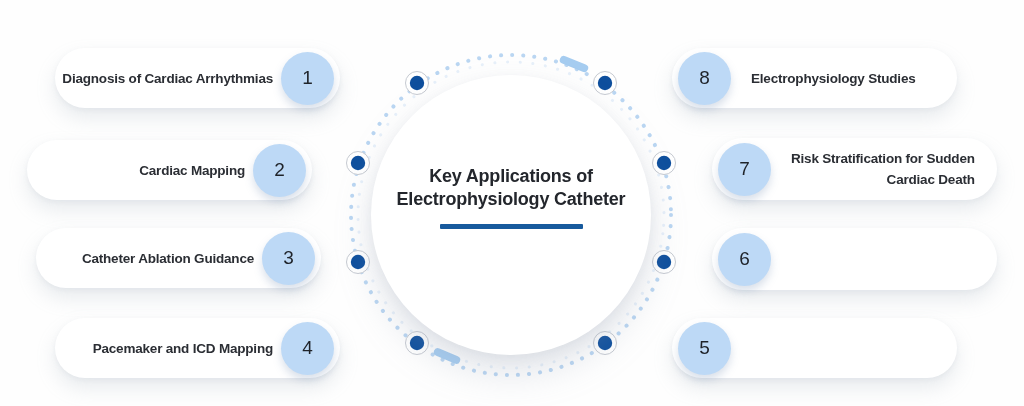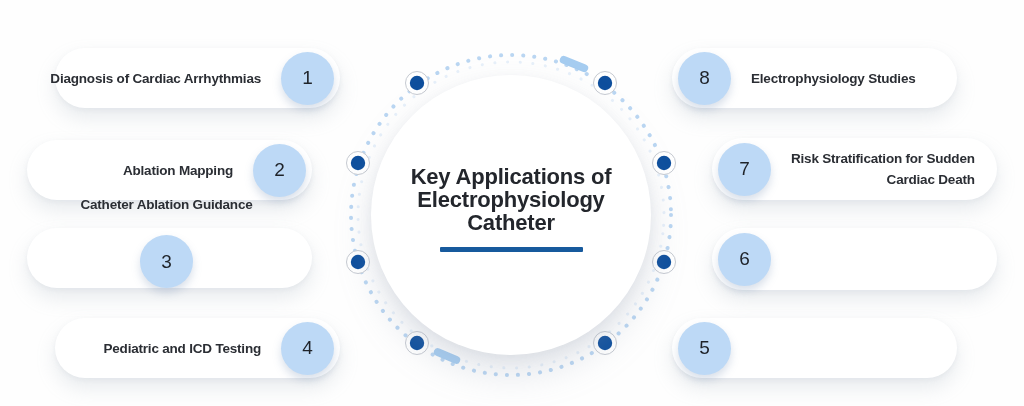--- a/index.html
+++ b/index.html
@@ -30,21 +30,21 @@
     width: 280px;
     height: 280px;
     border-radius: 50%;
     background: #ffffff;
     box-shadow: 0 18px 36px rgba(147,159,176,0.26), 0 4px 12px rgba(147,159,176,0.12);
     box-sizing: border-box;
     padding-top: 90px;
     text-align: center;
   }
   .center-title {
-    font-size: 22px;
+    font-size: 18px;
     line-height: 23px;
     font-weight: 700;
     color: #23262c;
     letter-spacing: -0.2px;
   }
   .title-underline {
     width: 143px;
     height: 5px;
     background: #175a9d;
     margin: 13px auto 0 auto;
@@ -56,26 +56,26 @@
     position: absolute;
     height: 60px;
     width: 285px;
     background: #ffffff;
     border-radius: 31px;
     box-shadow: 0 10px 20px rgba(147,159,176,0.20), 0 2px 5px rgba(147,159,176,0.10);
     display: flex;
     align-items: center;
     box-sizing: border-box;
   }
-  .pill.left  { justify-content: flex-end; padding-right: 6px; gap: 20px; }
+  .pill.left  { justify-content: flex-end; padding-right: 6px; gap: 8px; }
   .pill.right { justify-content: flex-start; padding-left: 6px; gap: 20px; }
 
   .p1 { left: 55px;  top: 48px;  }
   .p2 { left: 27px;  top: 140px; }
-  .p3 { left: 27px;  top: 228px; flex-direction: column; }
+  .p3 { left: 36px;  top: 228px; }
   .p4 { left: 55px;  top: 318px; }
   .p8 { left: 672px; top: 48px;  }
   .p7 { left: 712px; top: 138px; height: 62px; }
   .p6 { left: 712px; top: 228px; height: 62px; }
   .p5 { left: 672px; top: 318px; }
 
   .pill-label {
     font-size: 13.5px;
     font-weight: 700;
     line-height: 21px;
@@ -153,29 +153,29 @@
       <div>Electrophysiology Catheter</div>
     </div>
     <div class="title-underline"></div>
   </div>
 
   <div class="pill left p1">
     <span class="pill-label">Diagnosis of Cardiac Arrhythmias</span>
     <span class="num-badge">1</span>
   </div>
   <div class="pill left p2">
-    <span class="pill-label">Ablation Mapping</span>
+    <span class="pill-label">Cardiac Mapping</span>
     <span class="num-badge">2</span>
   </div>
   <div class="pill left p3">
     <span class="pill-label">Catheter Ablation Guidance</span>
     <span class="num-badge">3</span>
   </div>
   <div class="pill left p4">
-    <span class="pill-label">Pediatric and ICD Testing</span>
+    <span class="pill-label">Pacemaker and ICD Mapping</span>
     <span class="num-badge">4</span>
   </div>
 
   <div class="pill right p8">
     <span class="num-badge">8</span>
     <span class="pill-label">Electrophysiology Studies</span>
   </div>
   <div class="pill right p7">
     <span class="num-badge">7</span>
     <span class="pill-label">Risk Stratification for Sudden

